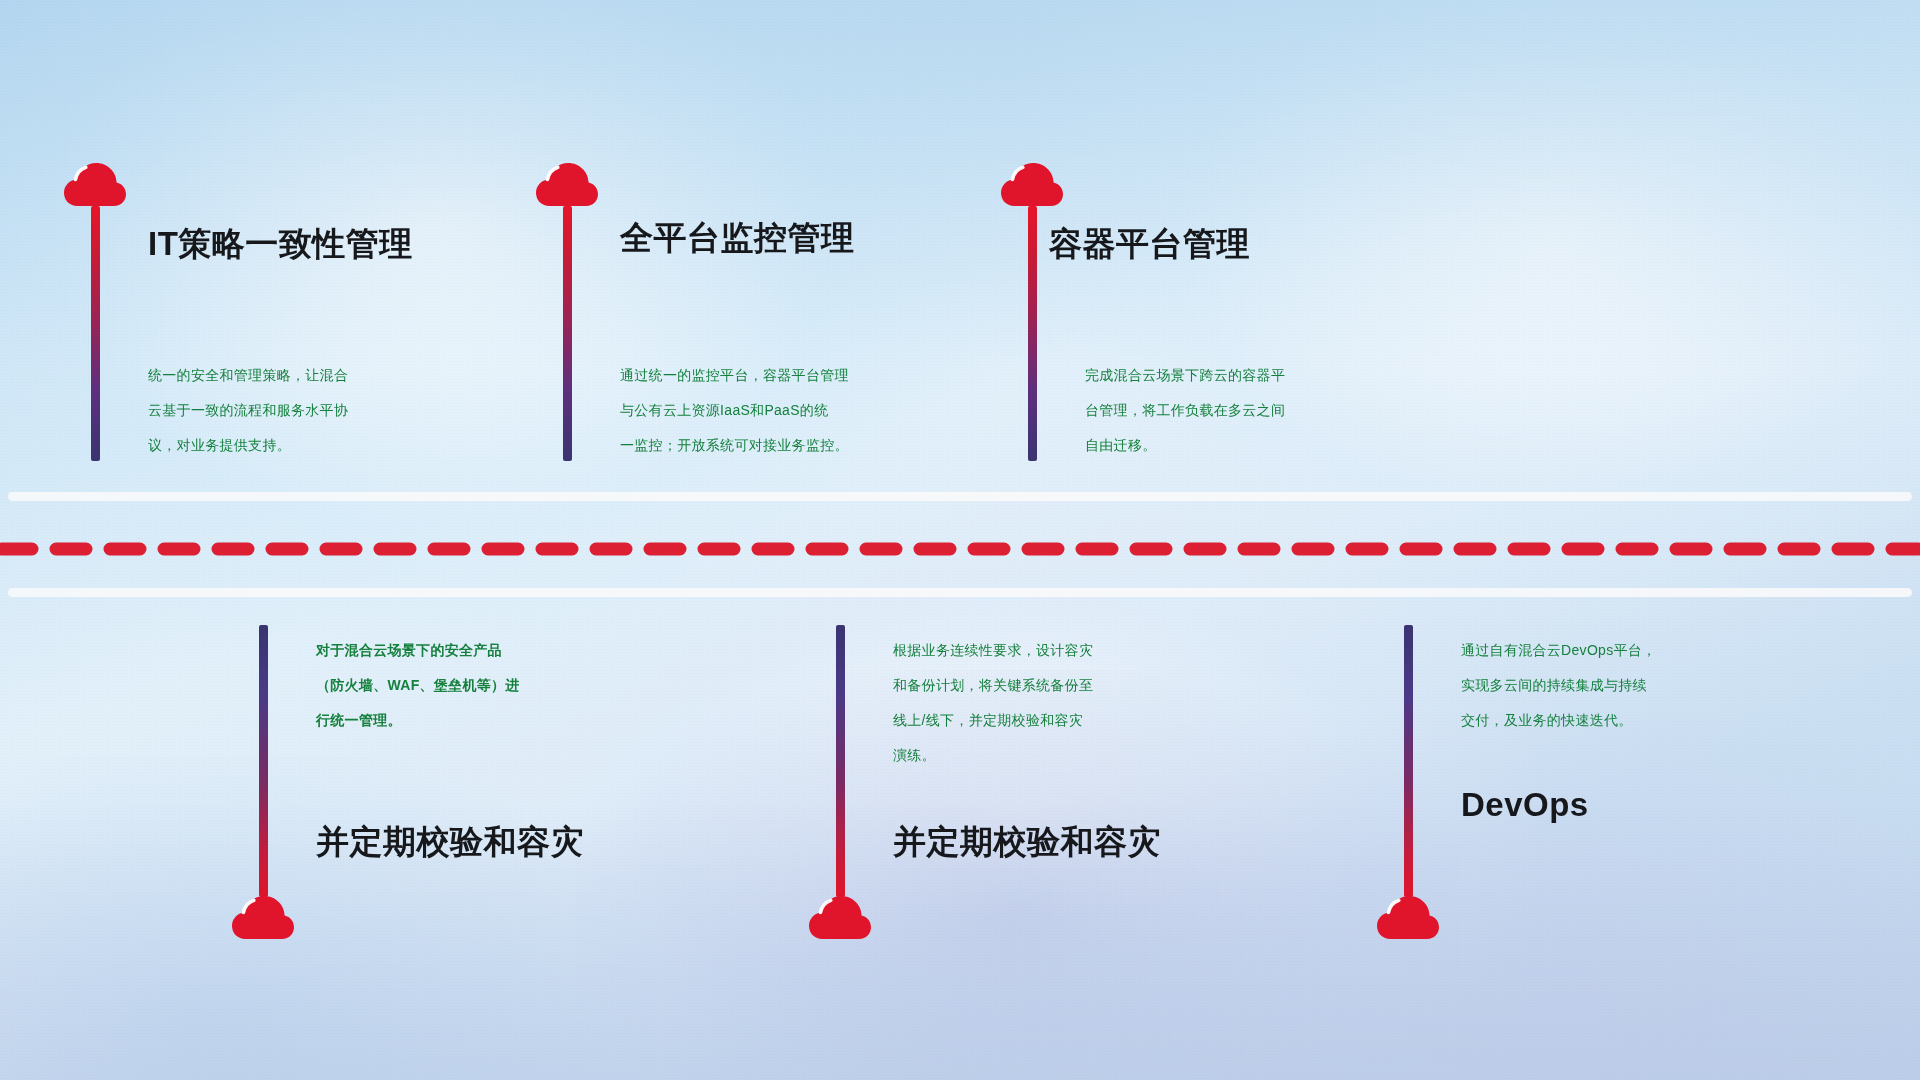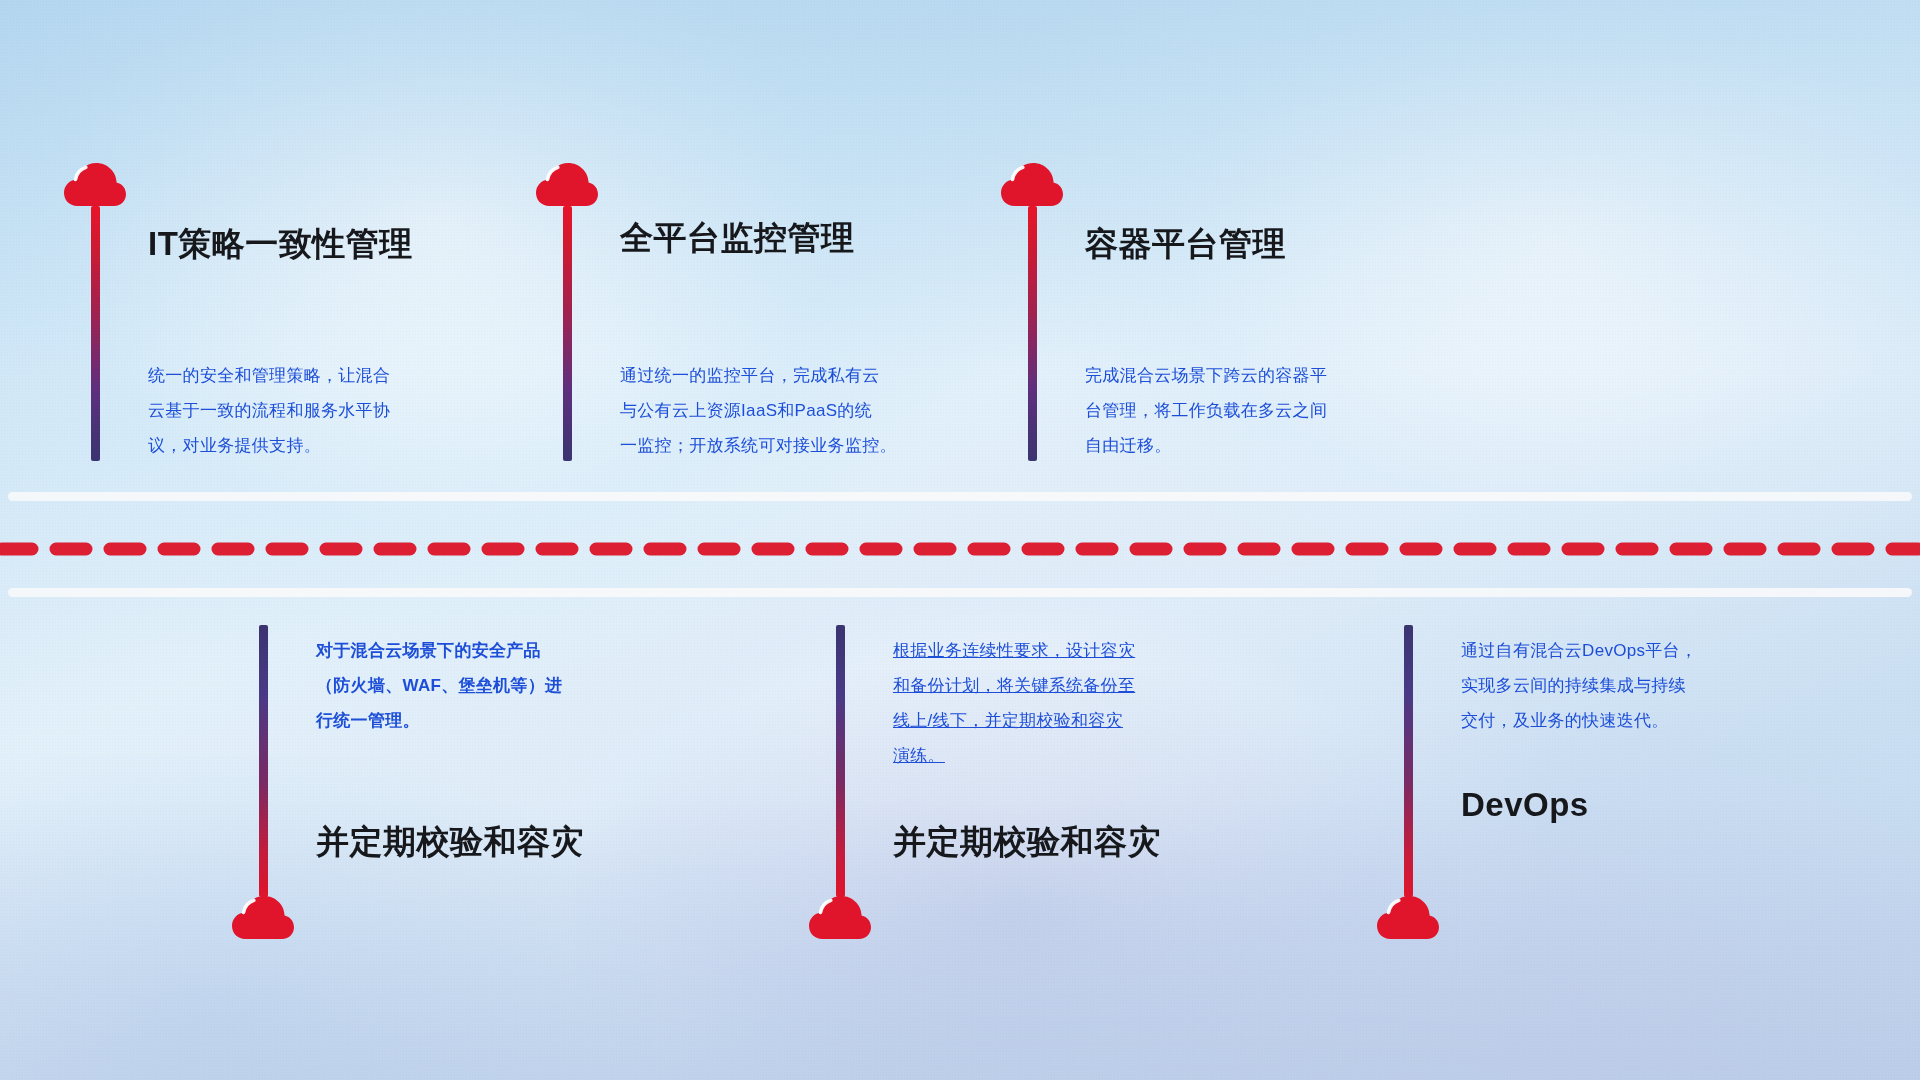--- a/index.html
+++ b/index.html
@@ -45,21 +45,21 @@
   .stem{position:absolute;width:9px;border-radius:2px;}
   .stem.down{background:linear-gradient(180deg,#e8142a 0%,#d2192f 14%,#a02250 42%,#5e2f7e 72%,#3a3470 100%);}
   .stem.up{background:linear-gradient(180deg,#3a3470 0%,#4a3a86 26%,#7b2a63 58%,#c51c3c 84%,#e0142a 100%);}
 
   .cloud{position:absolute;width:64px;height:48px;}
   .cloud svg{display:block;width:64px;height:48px;}
 
   .title{position:absolute;white-space:nowrap;
     font-size:33px;font-weight:700;color:#16181c;letter-spacing:.5px;}
   .body{position:absolute;
-    font-size:17px;line-height:35px;color:#1d4ed8;letter-spacing:.3px;white-space:pre-line;}
+    font-size:14px;line-height:35px;color:#15803d;letter-spacing:.3px;white-space:pre-line;}
 </style>
 </head>
 <body>
 
 <div id="stage">
 
   <div class="bg-base"></div>
   <div class="bg-glow-a"></div>
   <div class="bg-glow-b"></div>
   <div class="bg-glow-c"></div>
@@ -86,34 +86,34 @@
 
   <div class="col" id="top-col-1">
     <div class="cloud" style="left: 535px; top: 160px;">
       <svg viewBox="0 0 64 48" xmlns="http://www.w3.org/2000/svg">
         <path d="M14.5 46 C5.8 46 1 39.8 1 32.8 C1 25.6 6.4 20 13.3 19.4 C15.2 9.9 23.4 3 33.2 3 C44.3 3 53.2 11.6 53.6 22.4 C59.3 23.7 63 28.4 63 34.2 C63 40.6 58.2 46 51 46 Z" fill="#e0142a"></path>
         <path d="M12.5 19.5 C13.6 13.6 17.6 9.2 22.8 7.4" fill="none" stroke="#ffffff" stroke-width="3.6" stroke-linecap="round" opacity=".95"></path>
       </svg>
     </div>
     <div class="stem down" style="left: 562.5px; top: 206px; height: 255px;"></div>
     <div class="title" style="left: 620px; top: 216px;">全平台监控管理</div>
-    <div class="body" style="left: 620px; top: 358px; width: 400px;">通过统一的监控平台，完成私有云
+    <div class="body" style="left: 620px; top: 358px; width: 400px;">通过统一的监控平台，容器平台管理
 与公有云上资源IaaS和PaaS的统
 一监控；开放系统可对接业务监控。</div>
   </div>
 
   <div class="col" id="top-col-2">
     <div class="cloud" style="left: 1000px; top: 160px;">
       <svg viewBox="0 0 64 48" xmlns="http://www.w3.org/2000/svg">
         <path d="M14.5 46 C5.8 46 1 39.8 1 32.8 C1 25.6 6.4 20 13.3 19.4 C15.2 9.9 23.4 3 33.2 3 C44.3 3 53.2 11.6 53.6 22.4 C59.3 23.7 63 28.4 63 34.2 C63 40.6 58.2 46 51 46 Z" fill="#e0142a"></path>
         <path d="M12.5 19.5 C13.6 13.6 17.6 9.2 22.8 7.4" fill="none" stroke="#ffffff" stroke-width="3.6" stroke-linecap="round" opacity=".95"></path>
       </svg>
     </div>
     <div class="stem down" style="left: 1027.5px; top: 206px; height: 255px;"></div>
-    <div class="title" style="left: 1085px; top: 222px;">容器平台管理</div>
+    <div class="title" style="left: 1049px; top: 222px;">容器平台管理</div>
     <div class="body" style="left: 1085px; top: 358px; width: 400px;">完成混合云场景下跨云的容器平
 台管理，将工作负载在多云之间
 自由迁移。</div>
   </div>
 
   <div class="divider">
     <div class="rule" id="rule-top" style="top: 492px;"></div>
     <div class="dashrow" id="dashrow" style="top: 542px;">
       <svg preserveAspectRatio="none" viewBox="0 0 1920 14" xmlns="http://www.w3.org/2000/svg">
         <line x1="2" y1="7" x2="1918" y2="7" stroke="#dc1f32" stroke-width="13" stroke-linecap="round" stroke-dasharray="30 24"></line>
@@ -131,21 +131,21 @@
     <div class="cloud" style="left: 231px; top: 893px;">
       <svg viewBox="0 0 64 48" xmlns="http://www.w3.org/2000/svg">
         <path d="M14.5 46 C5.8 46 1 39.8 1 32.8 C1 25.6 6.4 20 13.3 19.4 C15.2 9.9 23.4 3 33.2 3 C44.3 3 53.2 11.6 53.6 22.4 C59.3 23.7 63 28.4 63 34.2 C63 40.6 58.2 46 51 46 Z" fill="#e0142a"></path>
         <path d="M12.5 19.5 C13.6 13.6 17.6 9.2 22.8 7.4" fill="none" stroke="#ffffff" stroke-width="3.6" stroke-linecap="round" opacity=".95"></path>
       </svg>
     </div>
   </div>
 
   <div class="col" id="bot-col-1">
     <div class="stem up" style="left: 835.5px; top: 625px; height: 272px;"></div>
-    <div class="body" style="left: 893px; top: 633px; width: 410px; text-decoration: underline;">根据业务连续性要求，设计容灾
+    <div class="body" style="left: 893px; top: 633px; width: 410px;">根据业务连续性要求，设计容灾
 和备份计划，将关键系统备份至
 线上/线下，并定期校验和容灾
 演练。</div>
     <div class="title" style="left: 893px; top: 820px;">并定期校验和容灾</div>
     <div class="cloud" style="left: 808px; top: 893px;">
       <svg viewBox="0 0 64 48" xmlns="http://www.w3.org/2000/svg">
         <path d="M14.5 46 C5.8 46 1 39.8 1 32.8 C1 25.6 6.4 20 13.3 19.4 C15.2 9.9 23.4 3 33.2 3 C44.3 3 53.2 11.6 53.6 22.4 C59.3 23.7 63 28.4 63 34.2 C63 40.6 58.2 46 51 46 Z" fill="#e0142a"></path>
         <path d="M12.5 19.5 C13.6 13.6 17.6 9.2 22.8 7.4" fill="none" stroke="#ffffff" stroke-width="3.6" stroke-linecap="round" opacity=".95"></path>
       </svg>
     </div>

